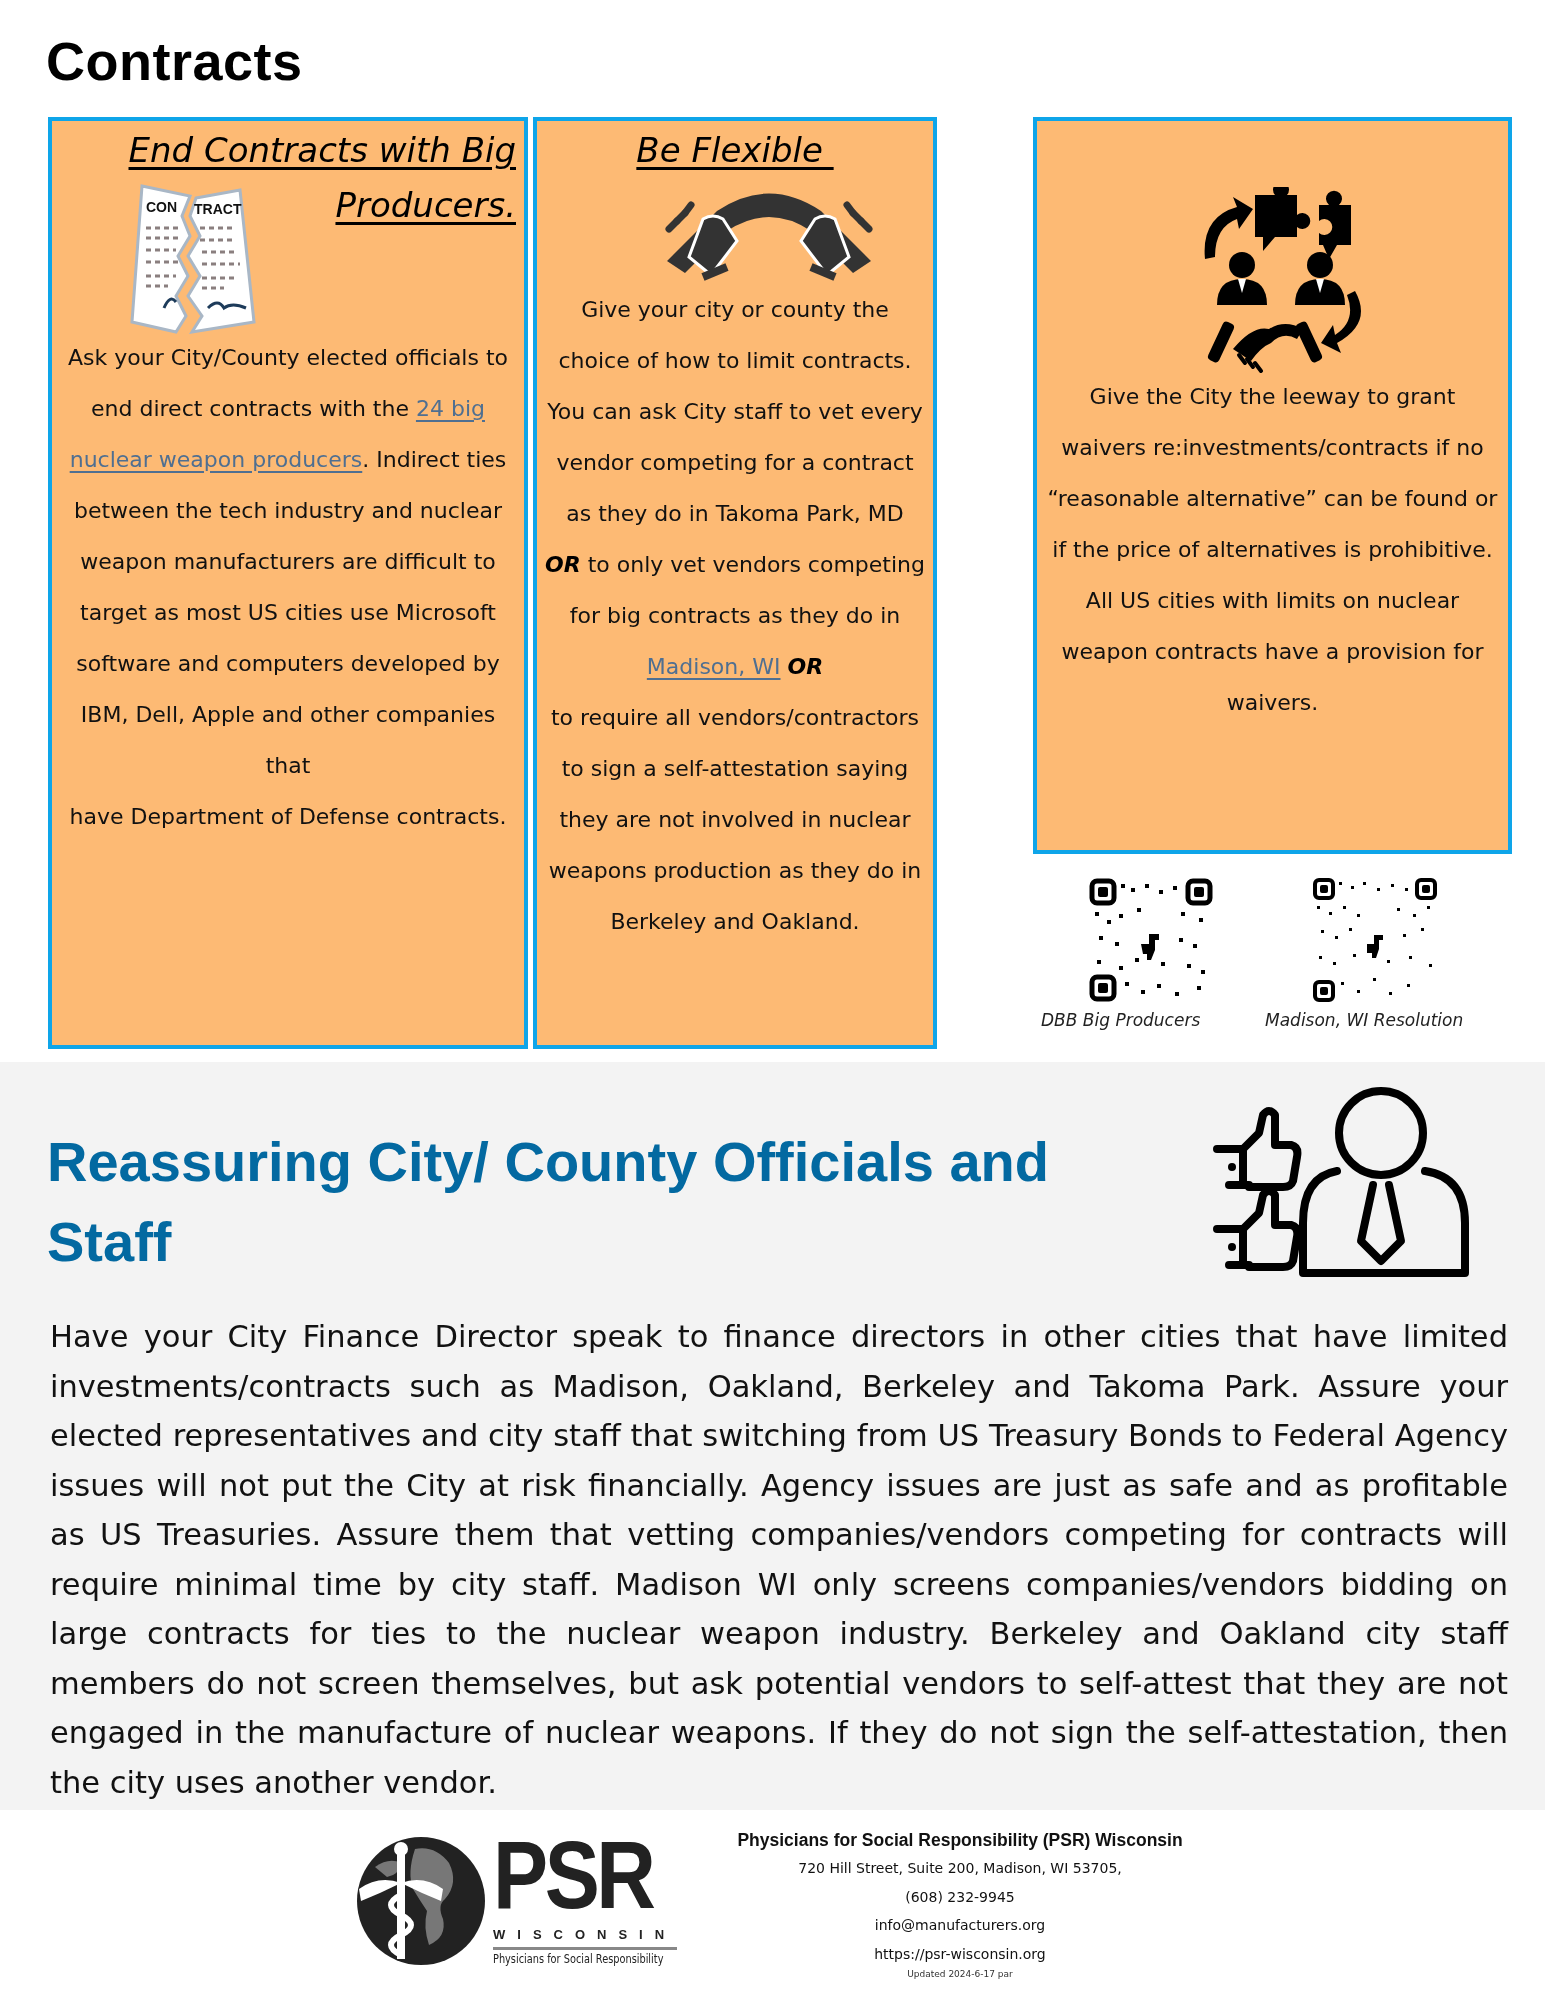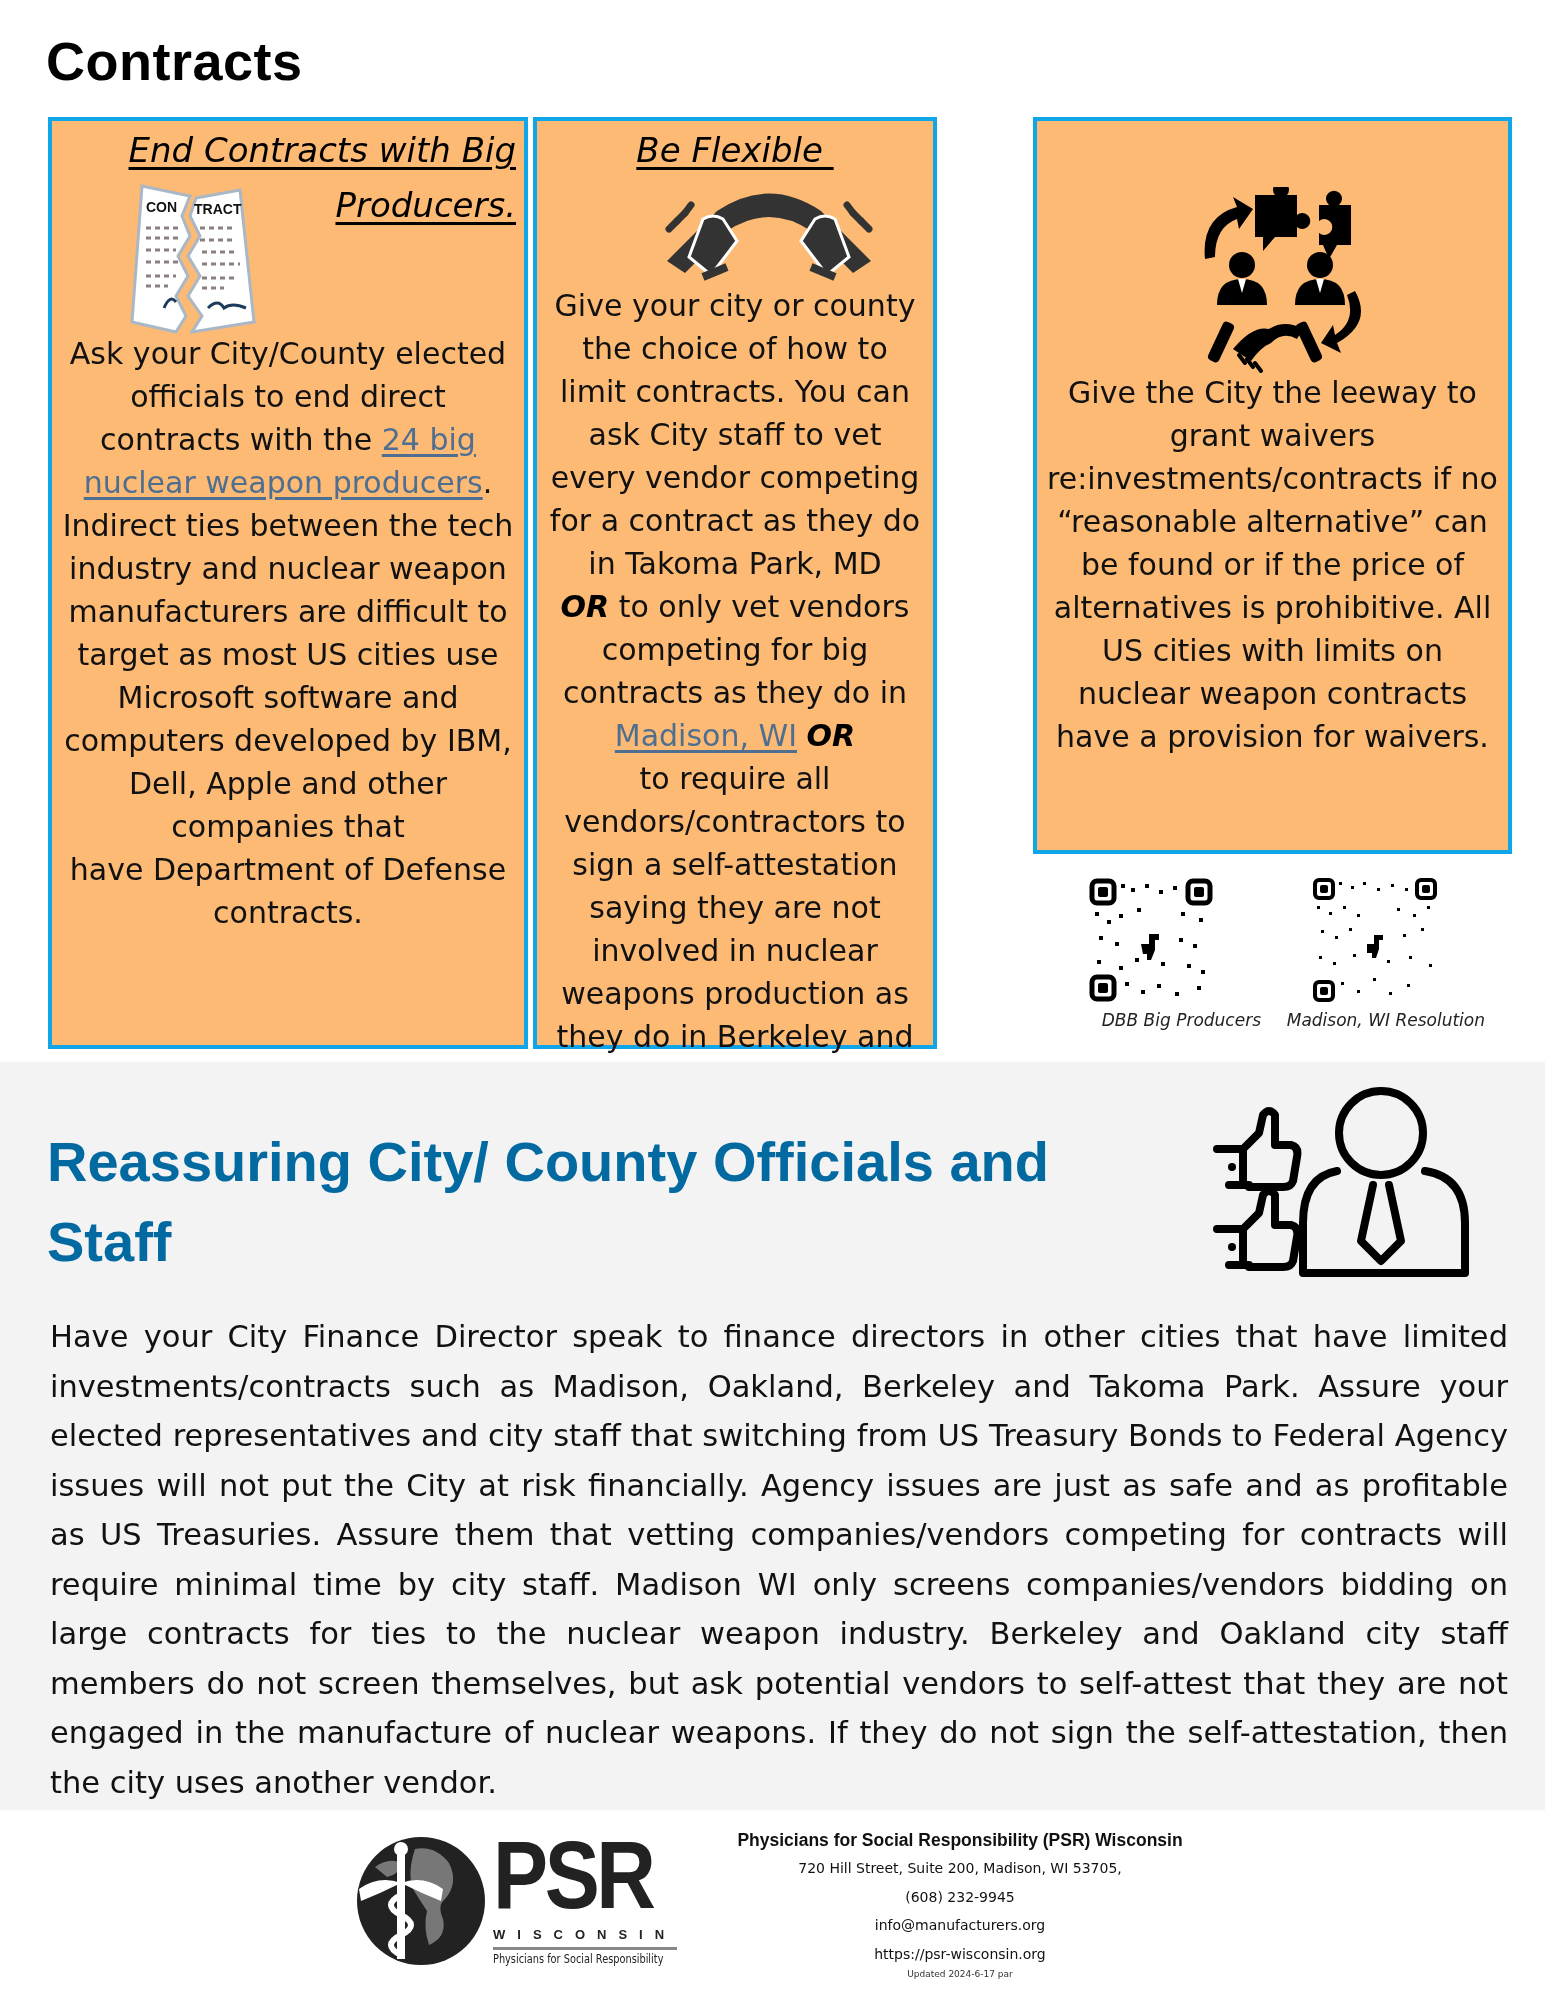--- a/index.html
+++ b/index.html
@@ -1,27 +1,27 @@
 <!DOCTYPE html>
 <html><head>
 <meta charset="utf-8">
 <style>
   html, body { margin:0; padding:0; }
   body { width:1545px; height:2000px; position:relative; background:#ffffff; font-family:"DejaVu Sans", sans-serif; color:#111; overflow:hidden; }
   .h1 { position:absolute; left:46px; top:30px; font-family:"Liberation Sans", sans-serif; font-weight:bold; font-size:54px; letter-spacing:0.5px; margin:0; color:#000; }
   .box { position:absolute; top:117px; border:4px solid #0ea5e9; background:#fdba74; box-sizing:border-box; }
   .box .title { position:absolute; font-family:"DejaVu Sans", sans-serif; font-style:italic; font-size:34px; text-decoration:underline; text-underline-offset:5px; color:#000; font-weight:normal; }
-  .box .body { position:absolute; left:0; right:0; text-align:center; font-size:30px; line-height:43px; color:#111; padding:0 8px; }
+  .box .body { position:absolute; left:0; right:0; text-align:center; font-size:22px; line-height:51px; color:#111; padding:0 8px; }
   .link { color:#4f6f91; text-decoration:underline; text-underline-offset:4px; }
   .or { font-weight:bold; font-style:italic; color:#000; }
   #box1 { left:48px; width:480px; height:932px; }
   #box2 { left:533px; width:404px; height:932px; }
   #box3 { left:1033px; width:479px; height:737px; }
   .qr { position:absolute; width:124px; height:124px; }
-  .qr-label { position:absolute; font-size:17px; font-style:italic; color:#222; text-align:right; width:220px; }
+  .qr-label { position:absolute; font-size:17px; font-style:italic; color:#222; text-align:left; width:220px; }
   .gray { position:absolute; left:0; top:1062px; width:1545px; height:748px; background:#f3f3f3; }
   .h2 { position:absolute; left:47px; top:1122px; width:1120px; font-family:"Liberation Sans", sans-serif; font-weight:bold; font-size:56px; line-height:80px; color:#0369a1; margin:0; }
   .para { position:absolute; left:46px; top:1308px; width:1458px; font-size:30.5px; line-height:49.5px; text-align:justify; color:#111; margin:4px; }
   .footer-logo { position:absolute; left:355px; top:1835px; }
   .footer-text { position:absolute; left:700px; top:1826px; width:520px; text-align:center; color:#111; }
   .footer-text .org { font-family:"Liberation Sans", sans-serif; font-weight:bold; font-size:17.5px; line-height:28px; }
   .footer-text .line { font-size:14px; line-height:28.5px; }
   .footer-text .updated { font-size:9px; line-height:12px; color:#333; }
 </style>
 </head>

